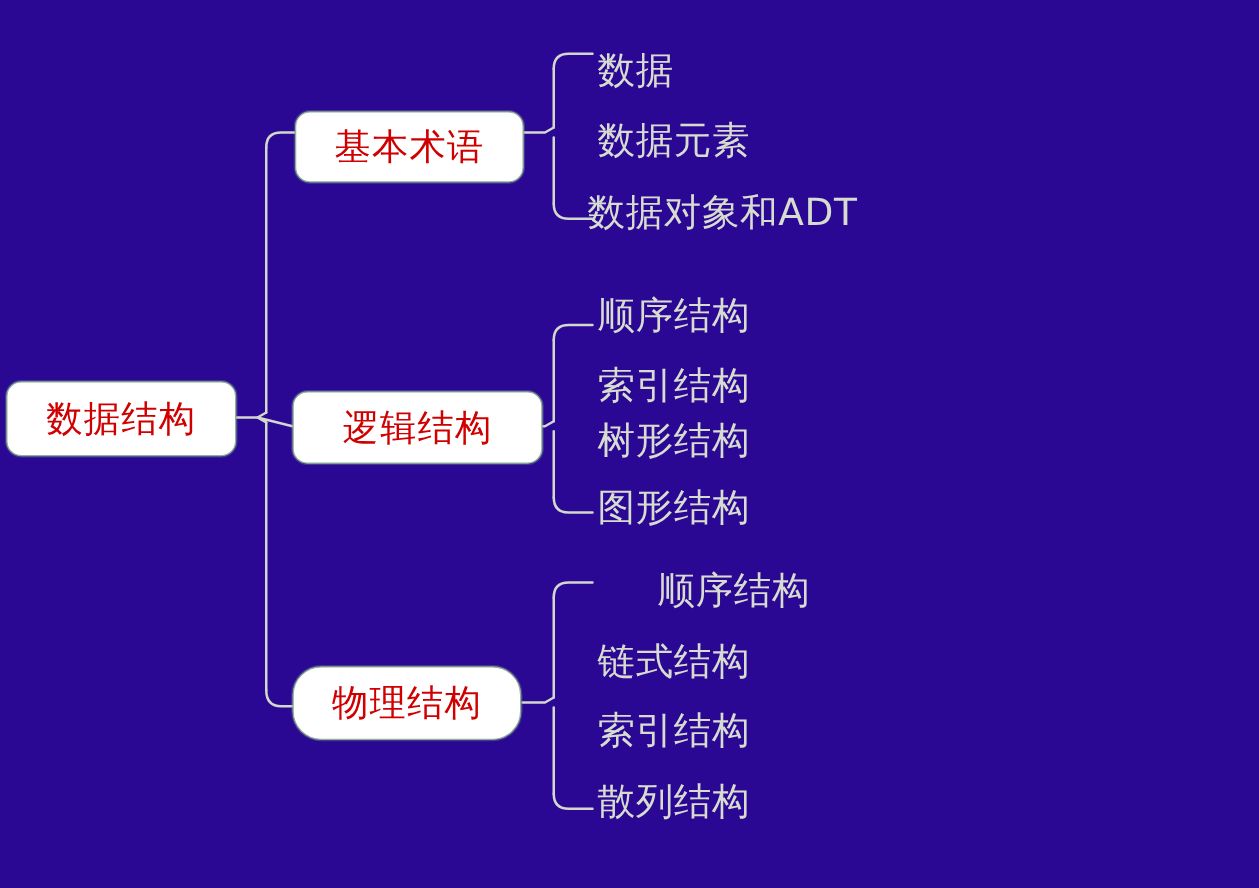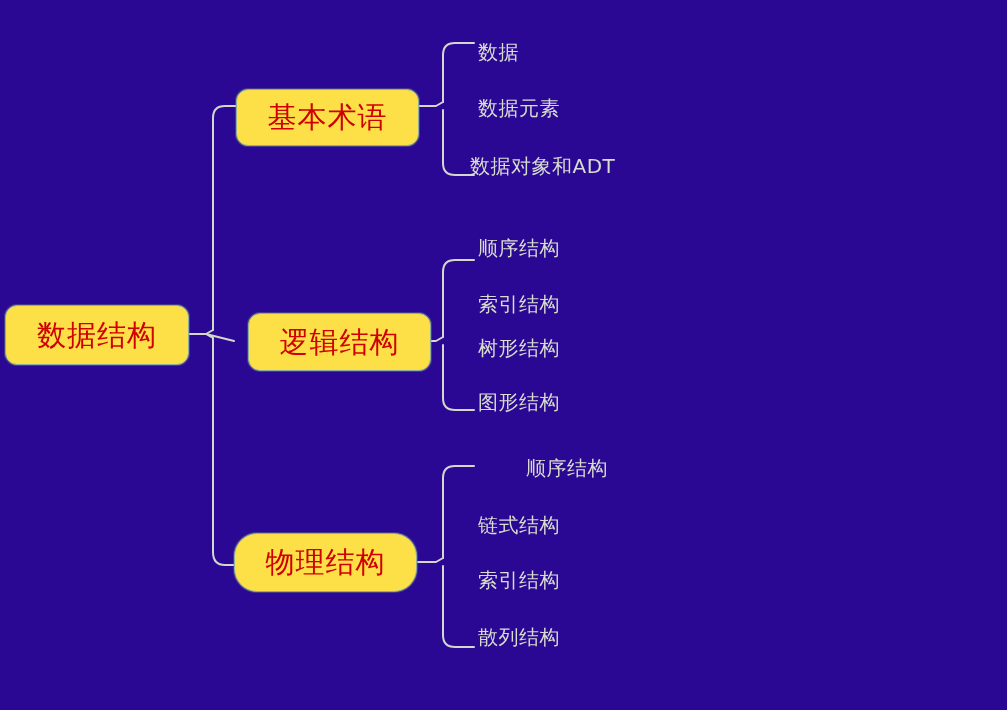--- a/index.html
+++ b/index.html
@@ -11,21 +11,21 @@
     position: relative;
     width: 1007px;
     height: 710px;
     background: #2A0894;
     overflow: hidden;
     font-family: "DejaVu Sans", "Liberation Sans", sans-serif;
   }
   .node-box {
     position: absolute;
     box-sizing: border-box;
-    background: #fde047;
+    background: #ffffff;
     border: 1px solid #8FAE9B;
     border-radius: 12px;
     display: flex;
     align-items: center;
     justify-content: center;
     color: #D00000;
     font-size: 29px;
     letter-spacing: 1px;
     line-height: 1;
     white-space: nowrap;
@@ -37,36 +37,36 @@
     width: 184px;
     height: 60px;
   }
   .node-box.branch1 {
     left: 236px;
     top: 89px;
     width: 183px;
     height: 57px;
   }
   .node-box.branch2 {
-    left: 248px;
+    left: 234px;
     top: 313px;
-    width: 183px;
+    width: 200px;
     height: 58px;
   }
   .node-box.branch3 {
     left: 234px;
     top: 533px;
     width: 183px;
     height: 59px;
     border-radius: 23px;
   }
   .leaf-label {
     position: absolute;
     color: #D8DCD0;
-    font-size: 20px;
+    font-size: 30px;
     line-height: 1;
     white-space: nowrap;
     letter-spacing: 0.5px;
   }
   svg.connectors {
     position: absolute;
     left: 0;
     top: 0;
     width: 1007px;
     height: 710px;

